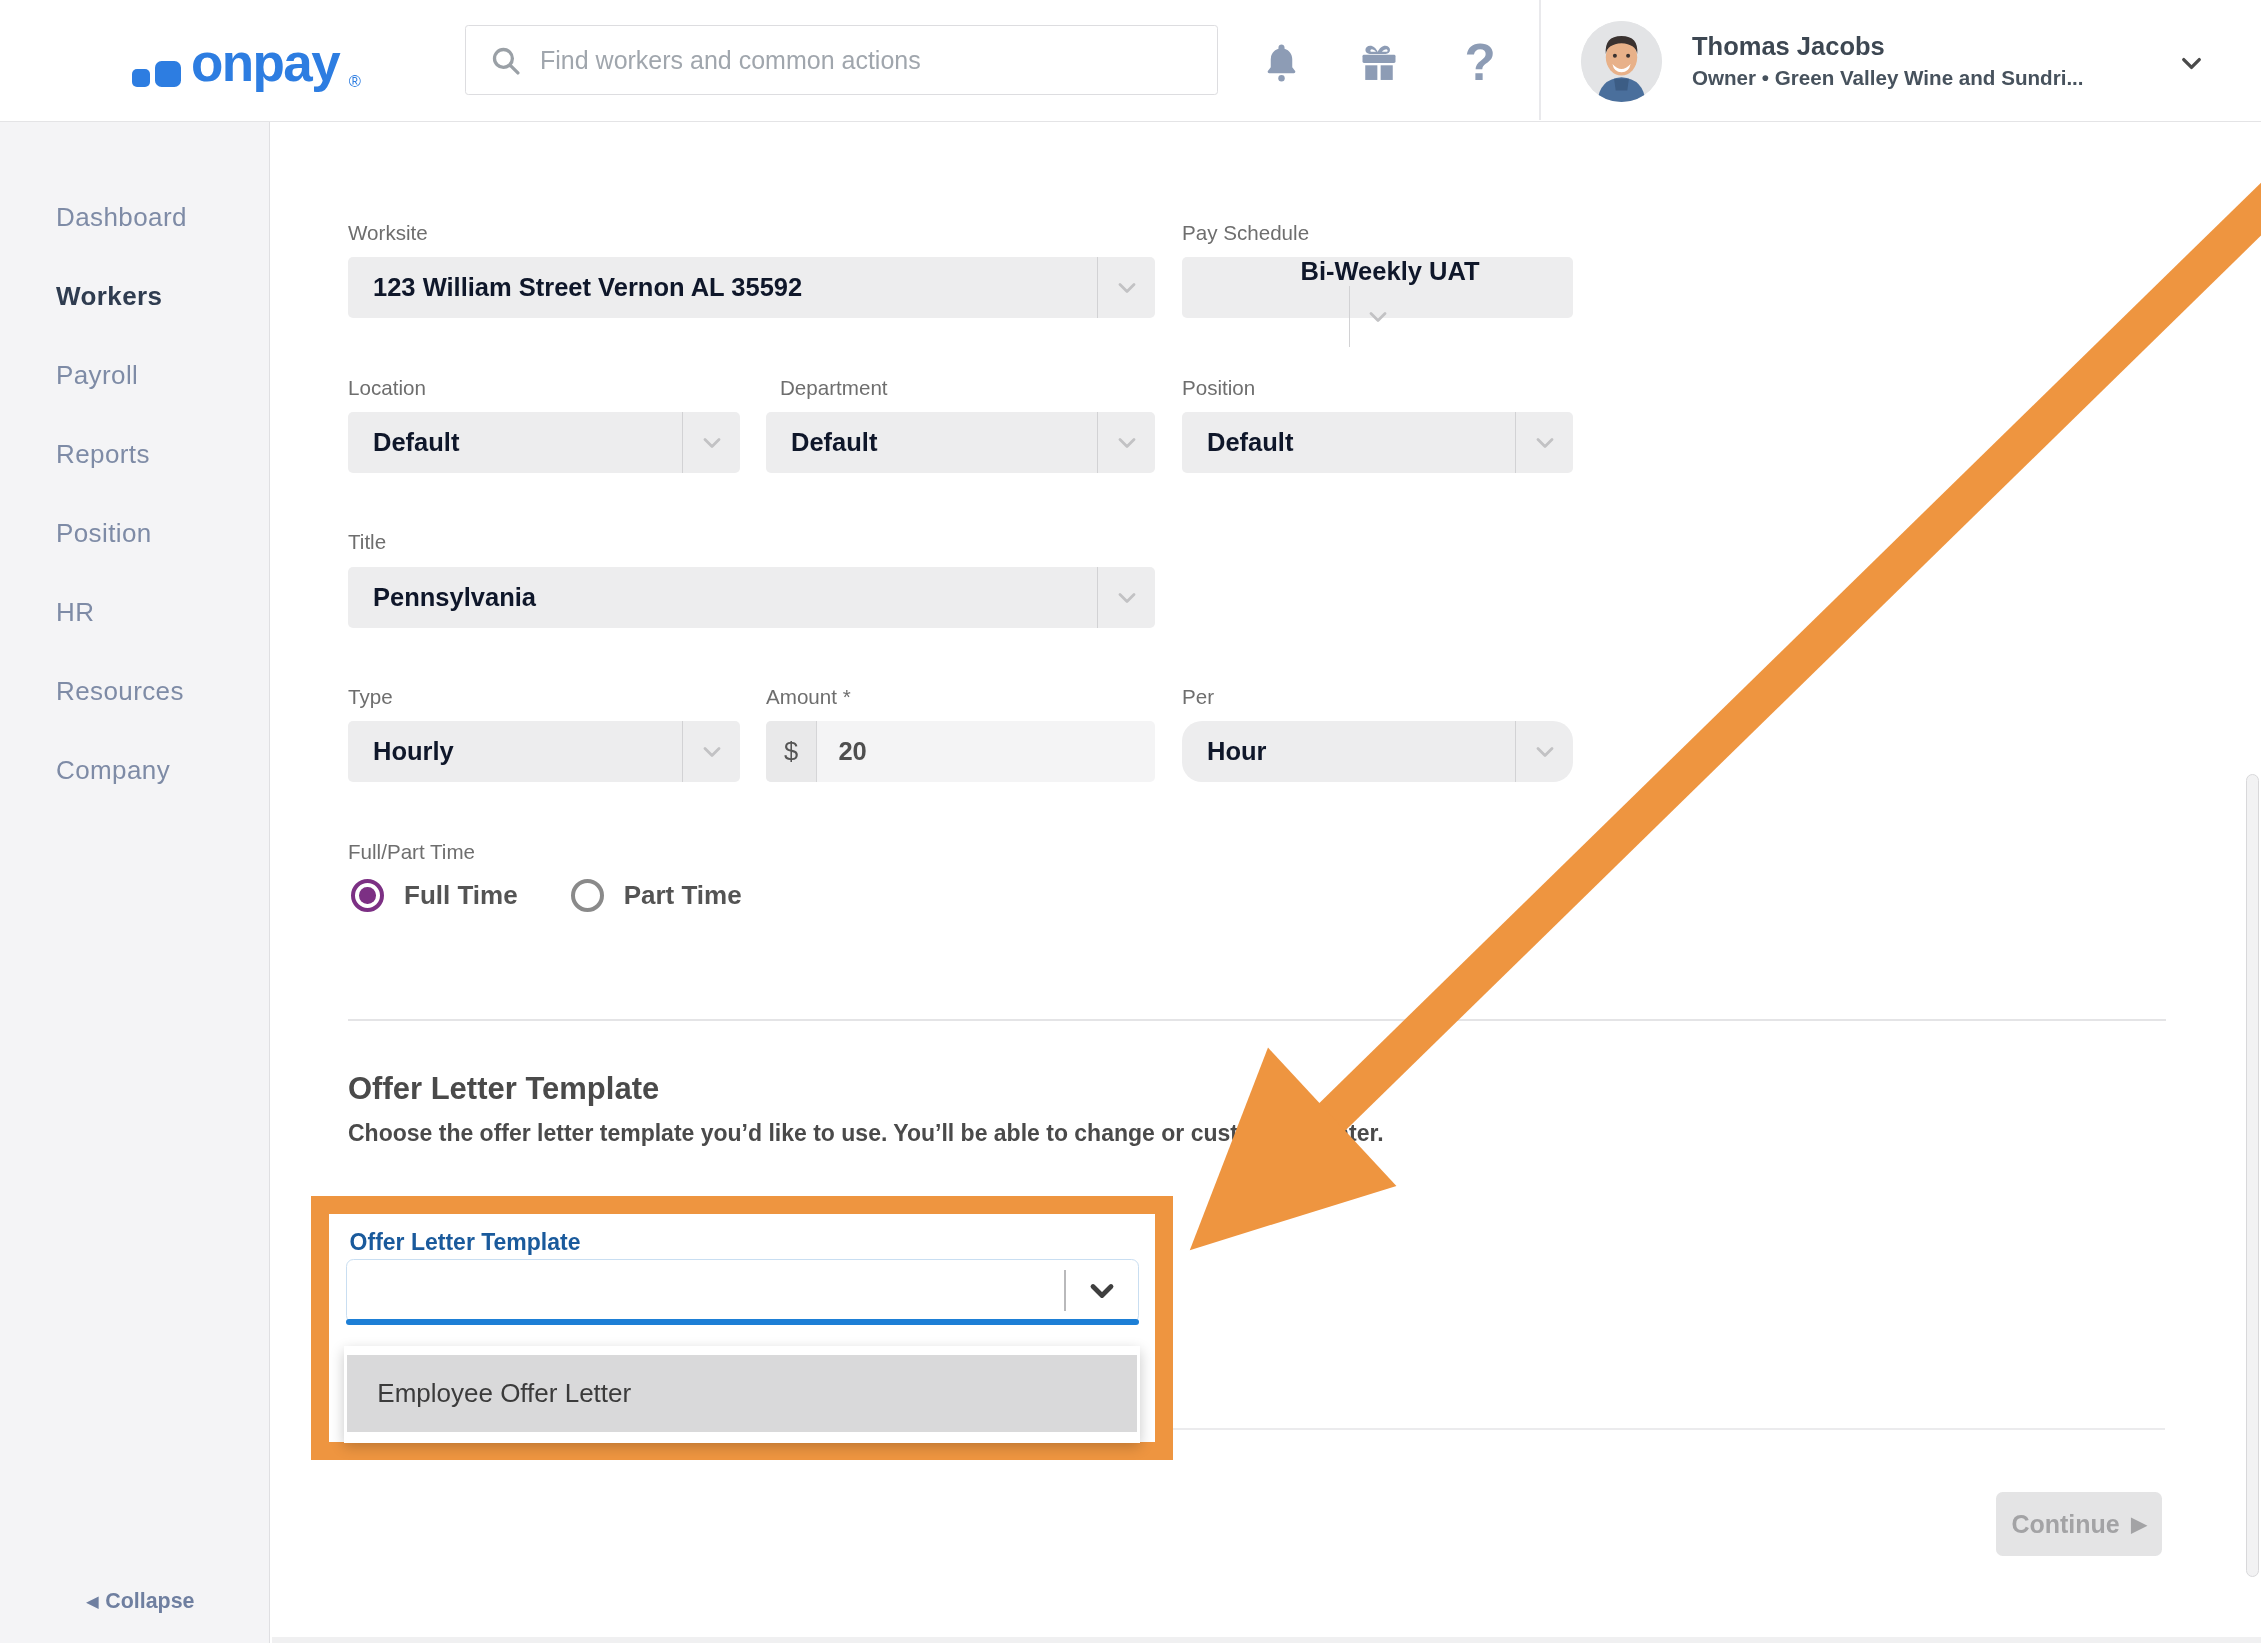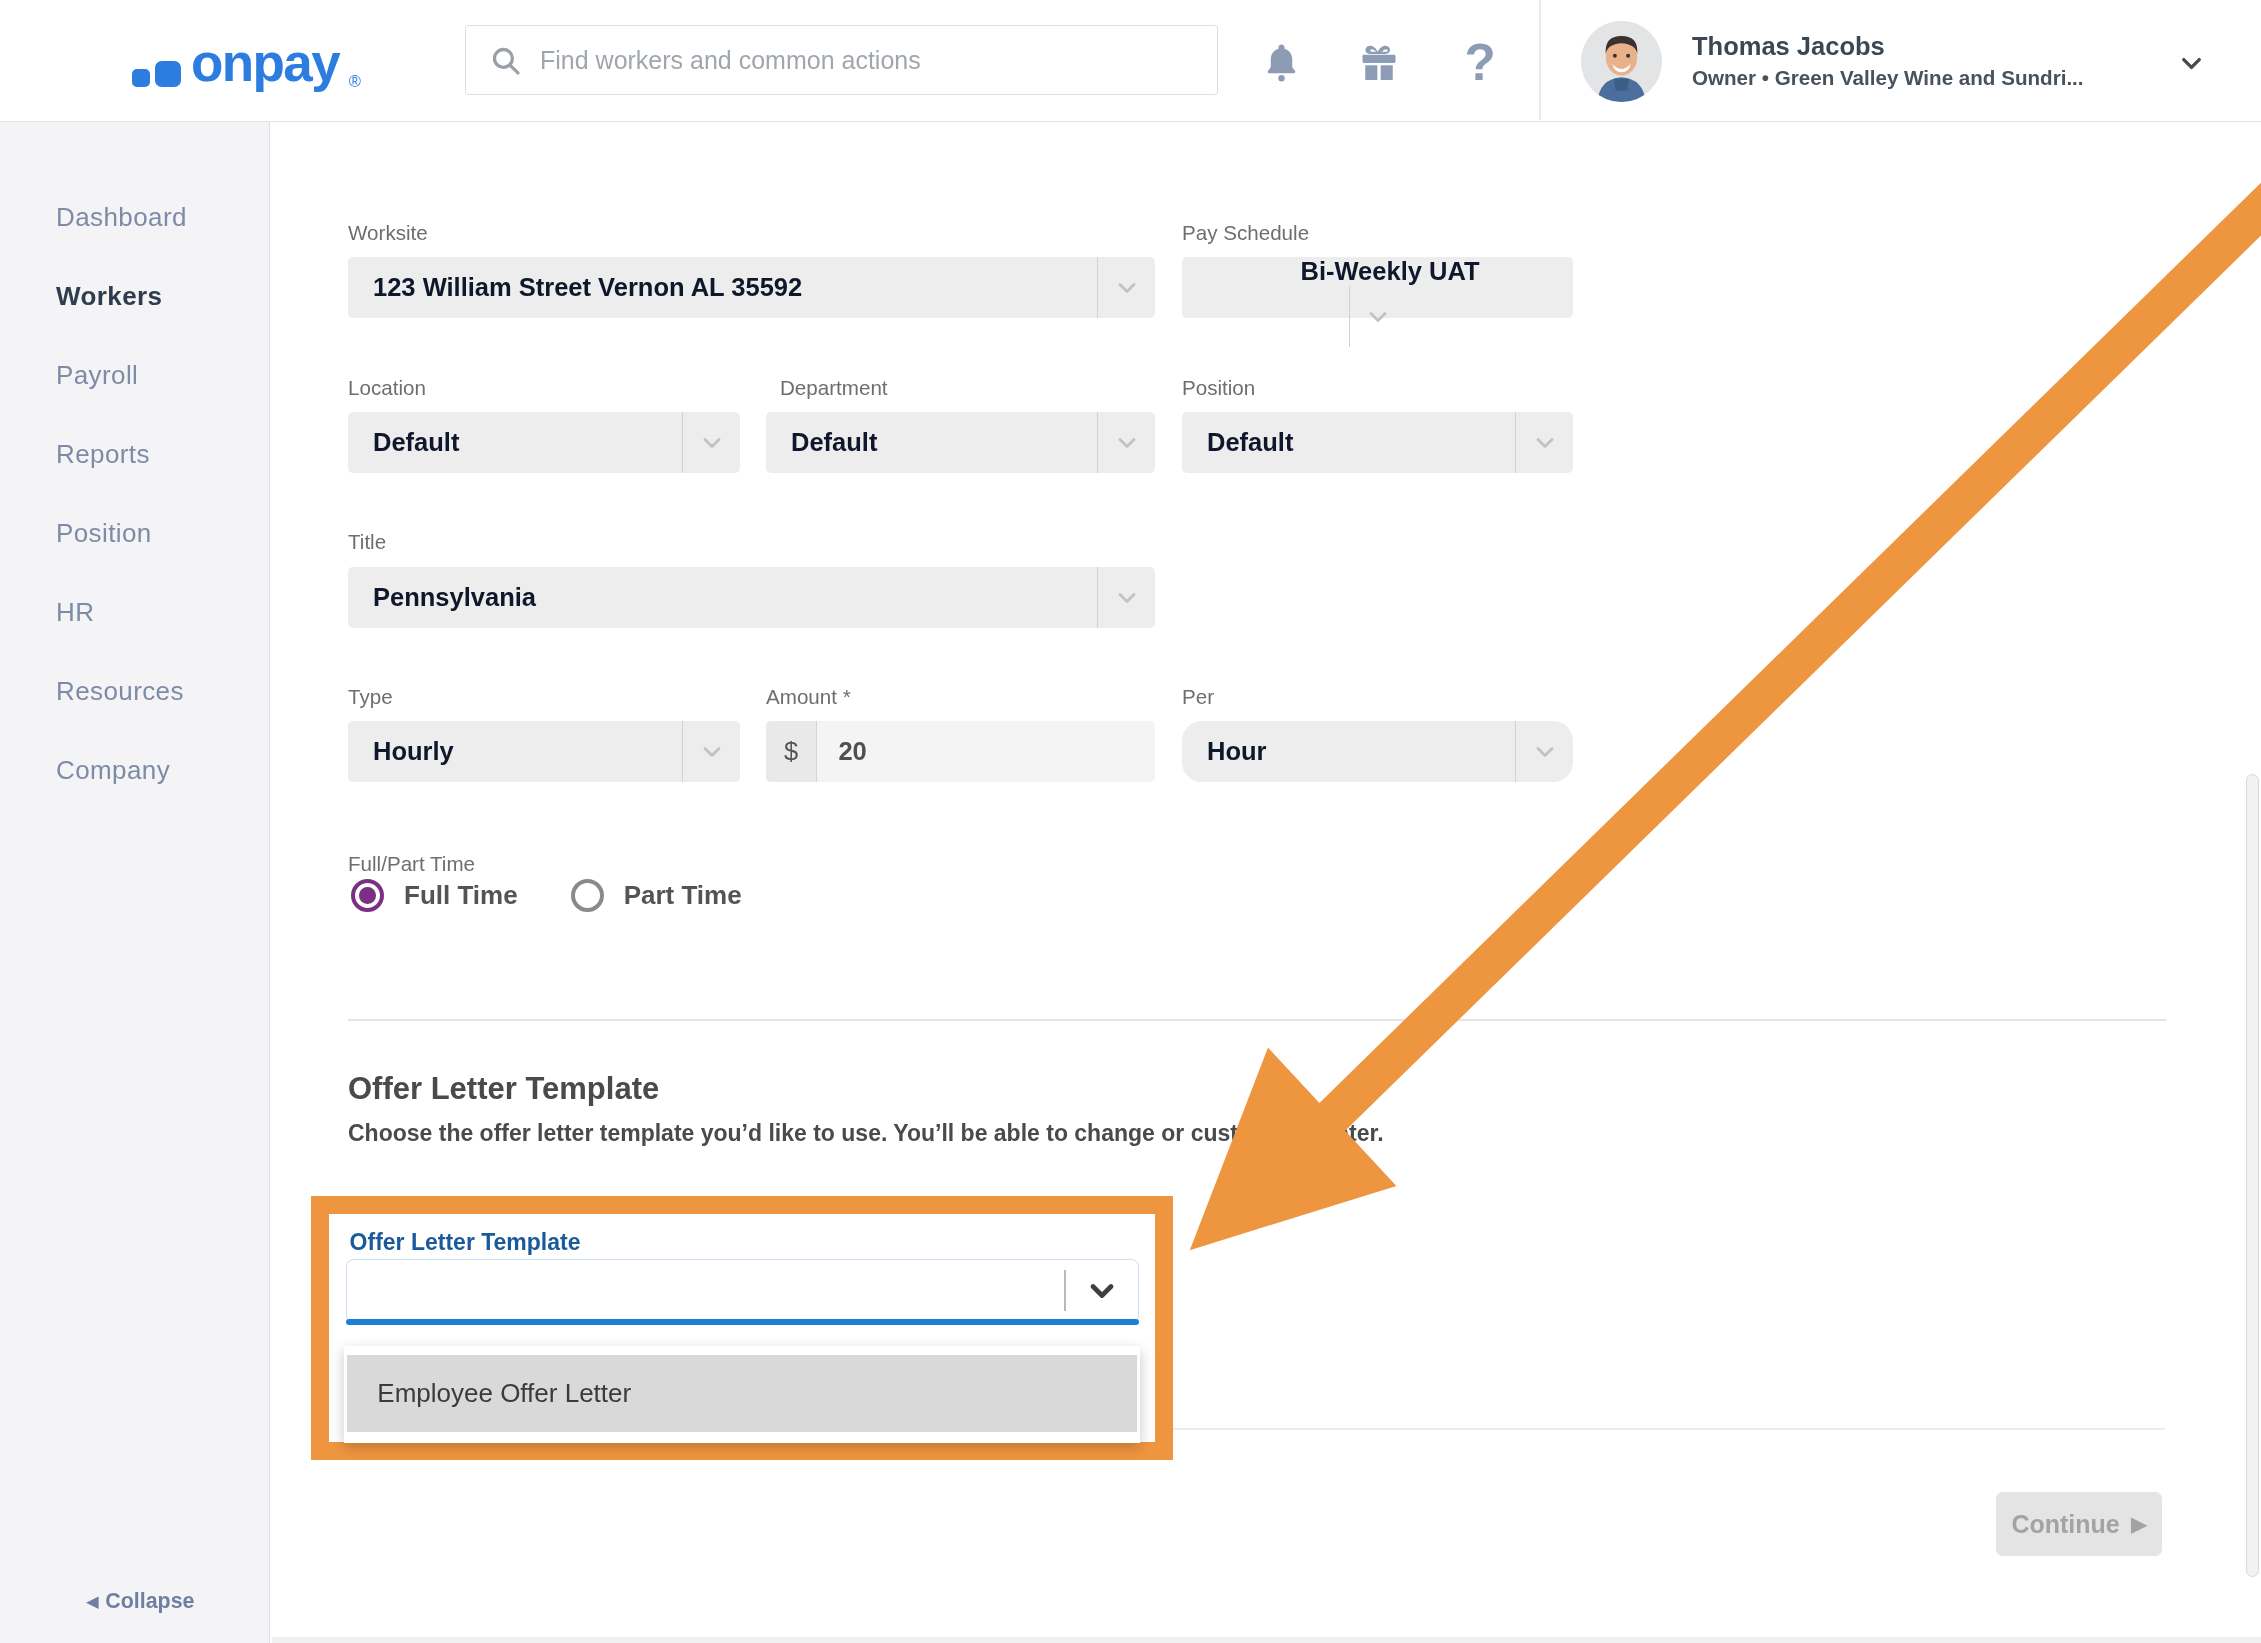--- a/index.html
+++ b/index.html
@@ -313,21 +313,21 @@
 <div class="field-label abs" style="left:1182px; top:685px;">Per</div>
 <div class="dd-field" style="left:1182px; top:721px; width:391px;border-radius:20px;">
   <div class="dd-value">Hour</div>
   <div class="dd-chev-zone">
     <svg width="28" height="28" viewBox="0 0 24 24" fill="none" stroke="currentColor" stroke-width="2.4" stroke-linecap="round" stroke-linejoin="round">
         <path d="M6 9l6 6 6-6"></path>
       </svg>
   </div>
 </div>
 
-<div class="field-label abs" style="left:348px; top:840px;margin-top:12px;">Full/Part Time</div>
+<div class="field-label abs" style="left:348px; top:840px;">Full/Part Time</div>
 <div class="radio-row" style="left:351px; top:879px;">
   <div class="radio-outer selected">
       <div class="radio-dot"></div>
     </div>
   <div class="radio-label">Full Time</div>
   <div class="radio-outer"></div>
   <div class="radio-label">Part Time</div>
 </div>
 
 <div class="h-divider" style="left:348px; top:1019px; width:1818px;"></div>

